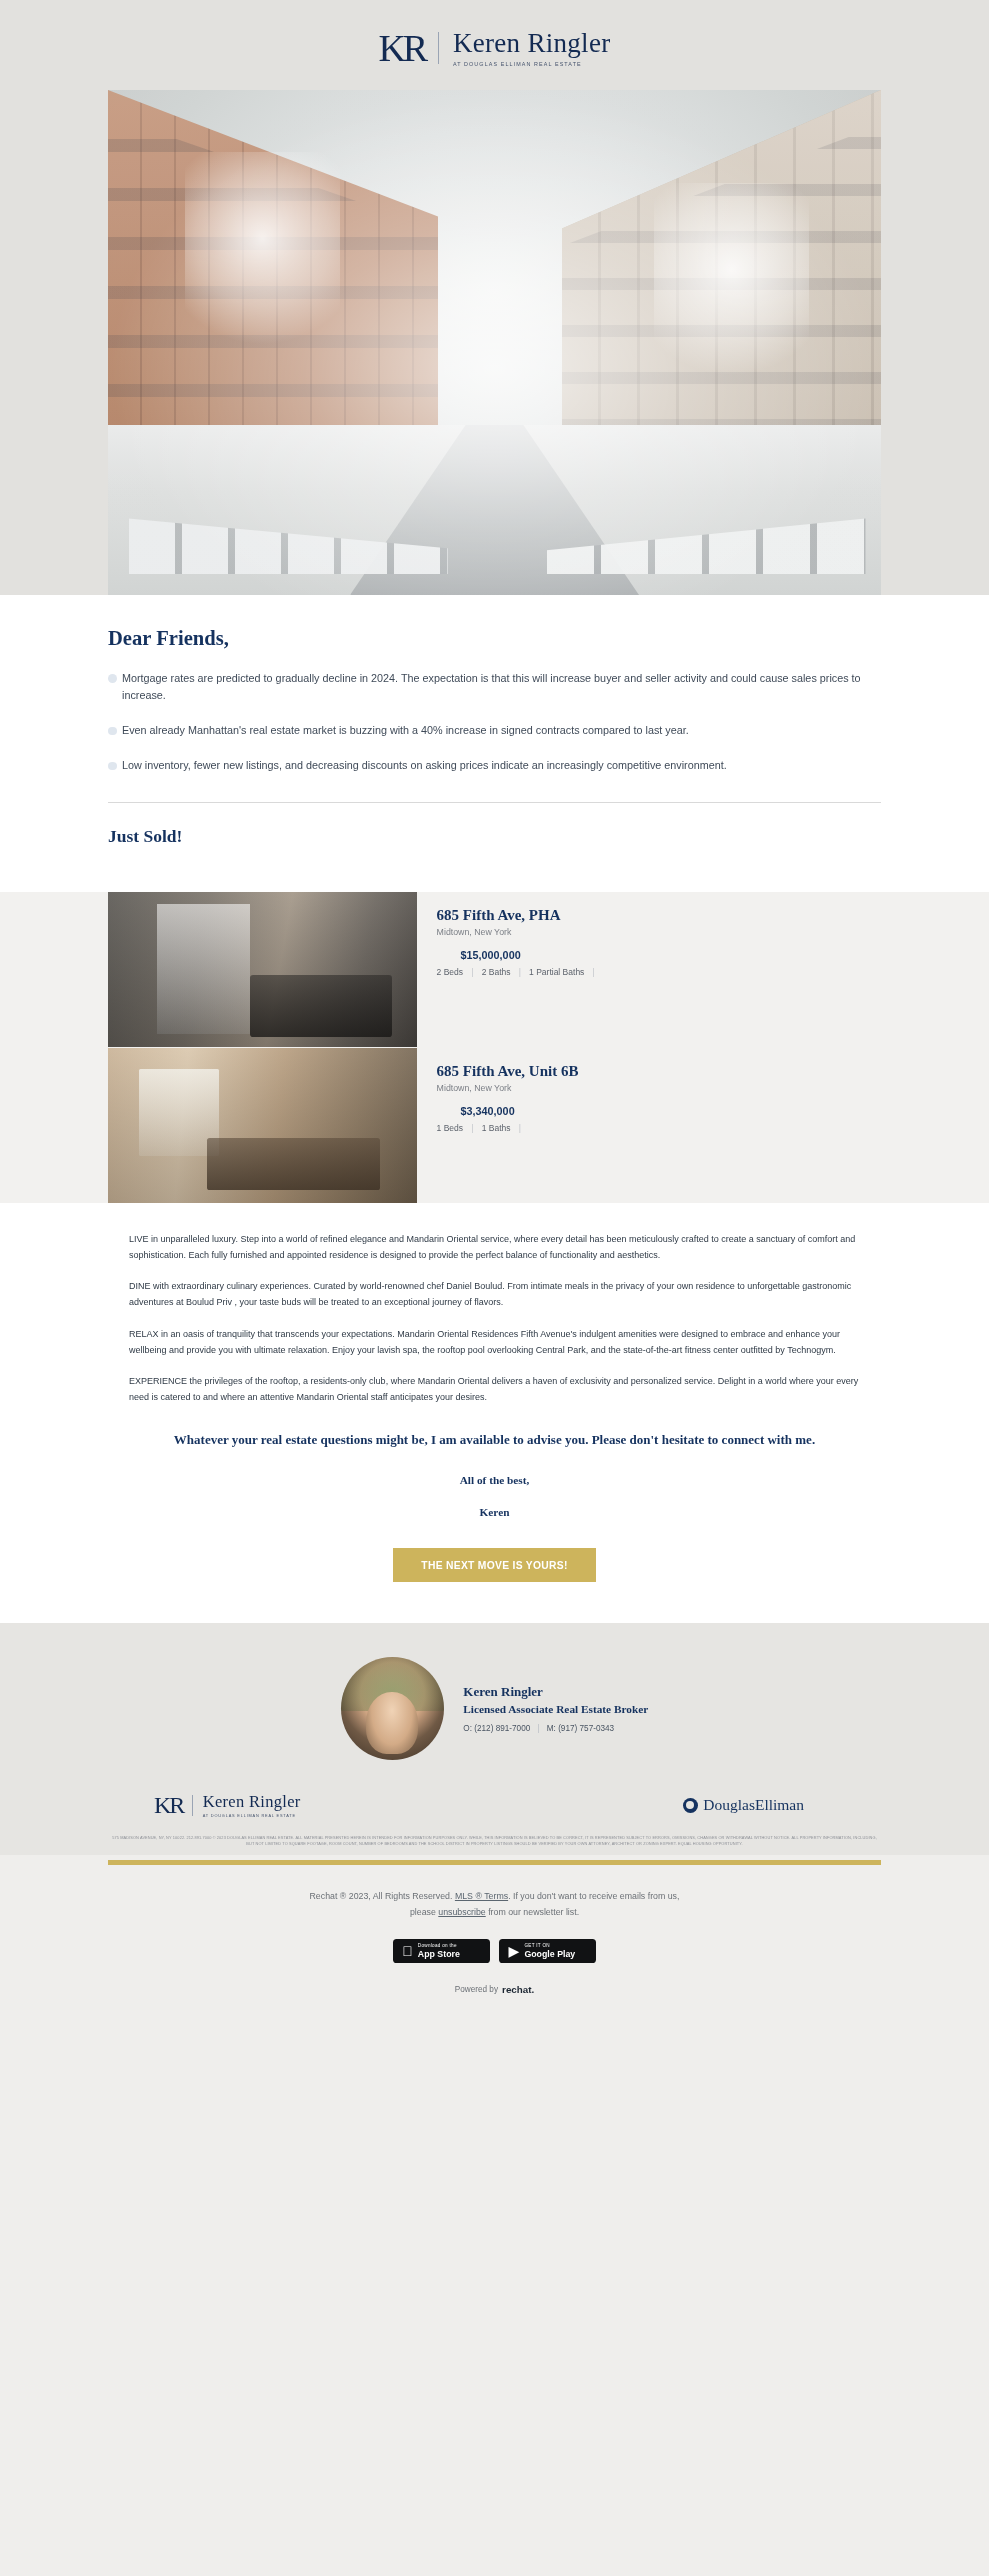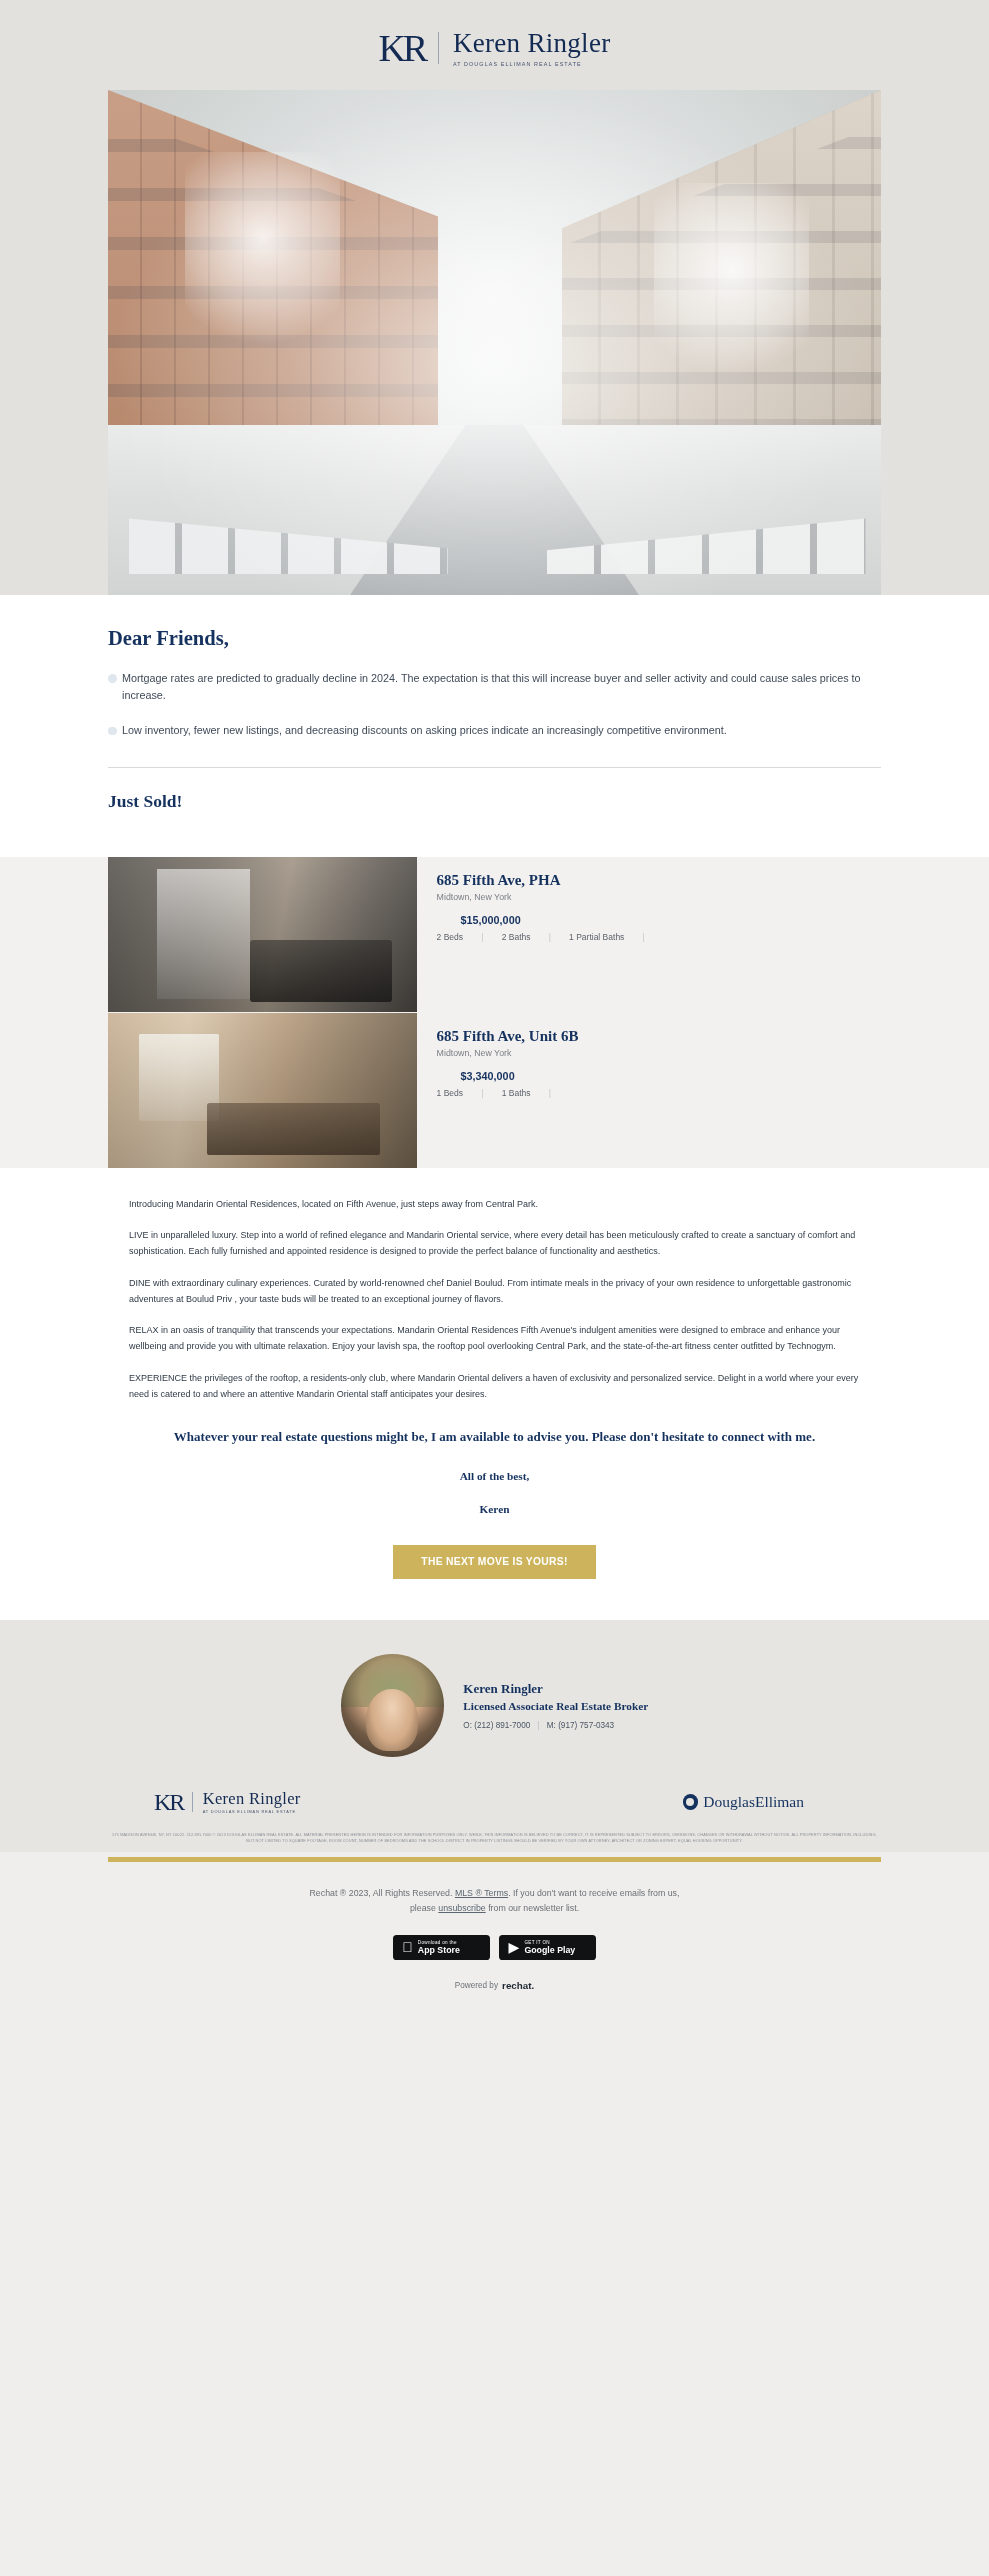--- a/index.html
+++ b/index.html
@@ -253,21 +253,21 @@
     font-weight: 700;
     color: #15325f;
     margin: 0 0 6.2px 0;
     padding-left: 24px;
   }
   .listing .specs {
     font-size: 8.5px;
     color: #5d636c;
     display: flex;
     align-items: center;
-    gap: 10px;
+    gap: 0;
   }
   .listing .specs span.sep {
     color: #c2c6cb;
     padding: 0 8.2px;
   }
 
   
   .copy {
     background: #ffffff;
     padding: 28px 129px 5.2px 129px;
@@ -498,20 +498,24 @@
       <div class="haze"></div>
     </div>
   </div>
 
   <div class="letter">
     <h1 class="greeting">Dear Friends,</h1>
 
     <div class="bullet">
       <div class="dot"></div>
       <div>Mortgage rates are predicted to gradually decline in 2024. The expectation is that this will increase buyer and seller activity and could cause sales prices to increase.</div>
+    </div>
+    <div class="bullet">
+      <div class="dot"></div>
+      <div>Even already Manhattan's real estate market is buzzing with a 40% increase in signed contracts compared to last year.</div>
     </div>
     <div class="bullet">
       <div class="dot"></div>
       <div>Low inventory, fewer new listings, and decreasing discounts on asking prices indicate an increasingly competitive environment.</div>
     </div>
 
     <hr class="hr">
     <h2 class="section-title">Just Sold!</h2>
   </div>
 
@@ -545,21 +549,20 @@
           <span class="sep">|</span>
           <span>1 Baths</span>
           <span class="sep">|</span>
         </div>
       </div>
     </div>
 
   </div>
 
   <div class="copy">
-    <p>Introducing Mandarin Oriental Residences, located on Fifth Avenue, just steps away from Central Park.</p>
     <p>LIVE in unparalleled luxury. Step into a world of refined elegance and Mandarin Oriental service, where every detail has been meticulously crafted to create a sanctuary of comfort and sophistication. Each fully furnished and appointed residence is designed to provide the perfect balance of functionality and aesthetics.</p>
     <p>DINE with extraordinary culinary experiences. Curated by world-renowned chef Daniel Boulud. From intimate meals in the privacy of your own residence to unforgettable gastronomic adventures at Boulud Priv , your taste buds will be treated to an exceptional journey of flavors.</p>
     <p>RELAX in an oasis of tranquility that transcends your expectations. Mandarin Oriental Residences Fifth Avenue's indulgent amenities were designed to embrace and enhance your wellbeing and provide you with ultimate relaxation. Enjoy your lavish spa, the rooftop pool overlooking Central Park, and the state-of-the-art fitness center outfitted by Technogym.</p>
     <p>EXPERIENCE the privileges of the rooftop, a residents-only club, where Mandarin Oriental delivers a haven of exclusivity and personalized service. Delight in a world where your every need is catered to and where an attentive Mandarin Oriental staff anticipates your desires.</p>
 
     <div class="cta-line">Whatever your real estate questions might be, I am available to advise you. Please don't hesitate to connect with me.</div>
     <div class="signoff">All of the best,</div>
     <div class="signature">Keren</div>
 
     <div class="btn-wrap">

